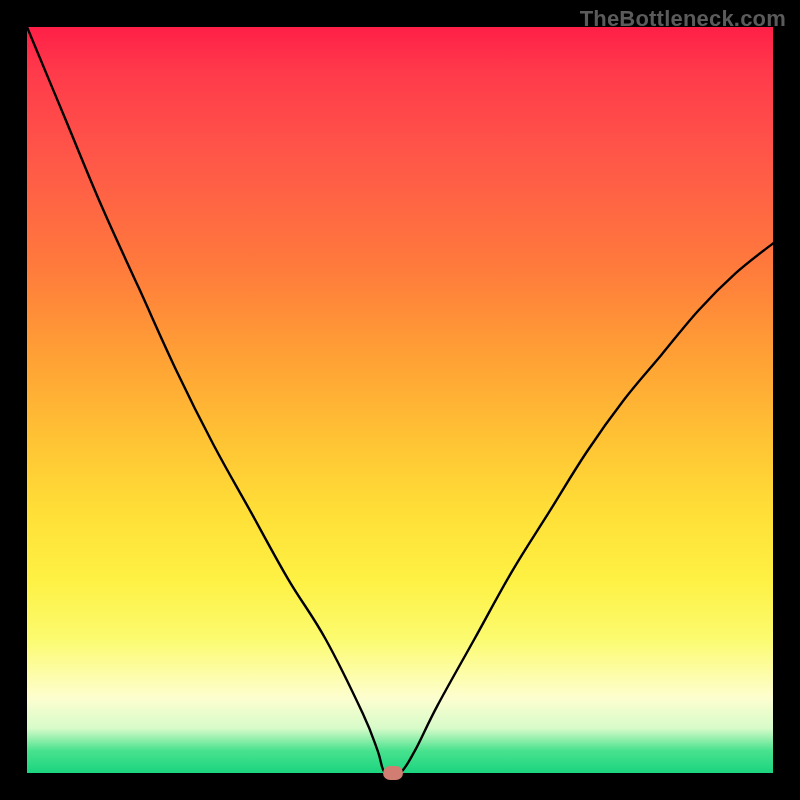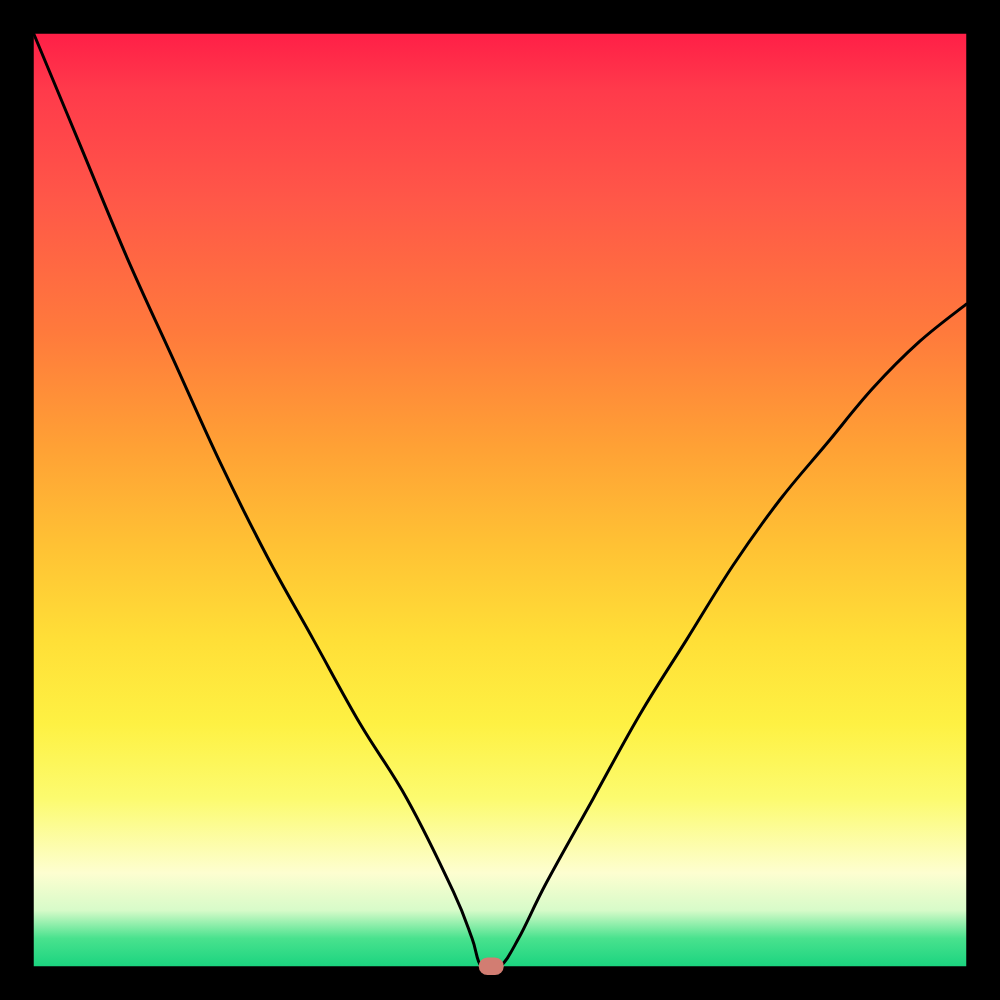--- a/index.html
+++ b/index.html
@@ -65,20 +65,21 @@
     height: 14px;
     border-radius: 7px / 7px;
     background: #d27d72;
     transform: translate(-50%, -50%);
   }
 </style>
 </head>
 <body>
 
 <div class="frame">
+  <div class="watermark">TheBottleneck.com</div>
 
   <div class="plot">
     <svg class="curve" viewBox="0 0 746 746" preserveAspectRatio="none">
       <path id="curve-path" d="M 0 0 C 6.714 16.113599999999995 23.872000000000003 57.29279999999999 37.300000000000004 89.51999999999998 C 50.72800000000001 121.74719999999996 61.17200000000001 148.15559999999996 74.60000000000001 179.03999999999996 C 88.028 209.92439999999996 98.472 231.55839999999998 111.89999999999999 261.09999999999997 C 125.32799999999999 290.6416 135.77200000000002 314.96119999999996 149.20000000000002 343.15999999999997 C 162.62800000000001 371.3588 173.072 392.2468 186.5 417.76 C 199.928 443.2732 210.37199999999999 460.72960000000006 223.79999999999998 484.90000000000003 C 237.22799999999998 509.0704 247.67199999999997 529.2124 261.09999999999997 552.04 C 274.52799999999996 574.8675999999999 284.97200000000004 587.5496 298.40000000000003 611.72 C 311.82800000000003 635.8904 326.30039999999997 666.1780000000001 335.7 686.32 C 345.0996 706.462 346.5916 712.8776 350.62 723.62 C 354.6484 734.3624 354.0516 741.9716 358.08 746 C 362.10839999999996 750.0284 367.6288 750.0284 373 746 C 378.3712 741.9716 381.206 735.7052 387.92 723.62 C 394.634 711.5348 399.55760000000004 699.002 410.3 678.86 C 421.0424 658.7180000000001 434.17199999999997 635.8904 447.59999999999997 611.72 C 461.02799999999996 587.5496 471.47200000000004 567.4075999999999 484.90000000000003 544.5799999999999 C 498.32800000000003 521.7524 508.77199999999993 506.38480000000004 522.1999999999999 484.90000000000003 C 535.6279999999999 463.4152 546.072 445.362 559.5 425.22 C 572.928 405.07800000000003 583.3720000000001 390.45640000000003 596.8000000000001 373 C 610.2280000000001 355.54359999999997 620.672 344.3536 634.1 328.23999999999995 C 647.528 312.12639999999993 657.972 298.2508 671.4 283.48 C 684.828 268.7092 695.2719999999999 258.26519999999994 708.6999999999999 246.17999999999995 C 722.1279999999999 234.09479999999996 739.286 221.71120000000002 746 216.34000000000003" fill="none" stroke="#000" stroke-width="2.4" stroke-linejoin="round" stroke-linecap="round"></path>
     </svg>
     <div id="marker" class="marker" style="left: 365.54px; top: 746px;"></div>
   </div>
 </div>
 
 </body></html>

